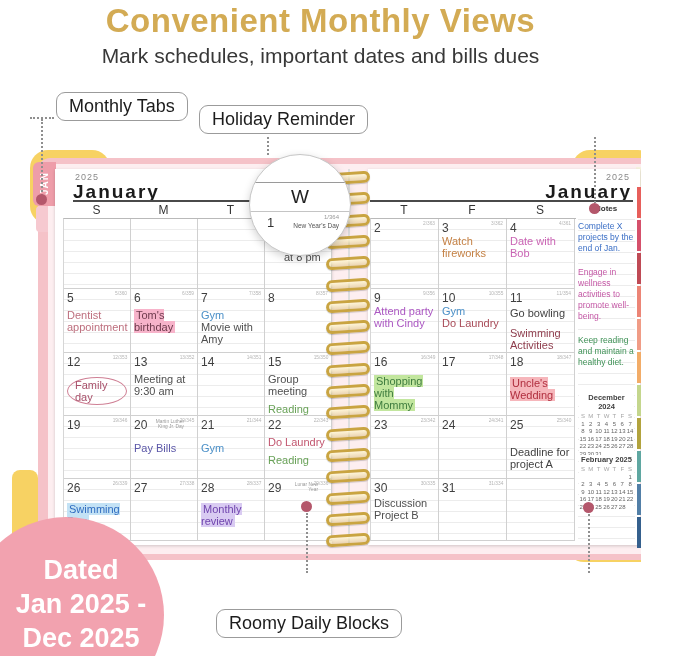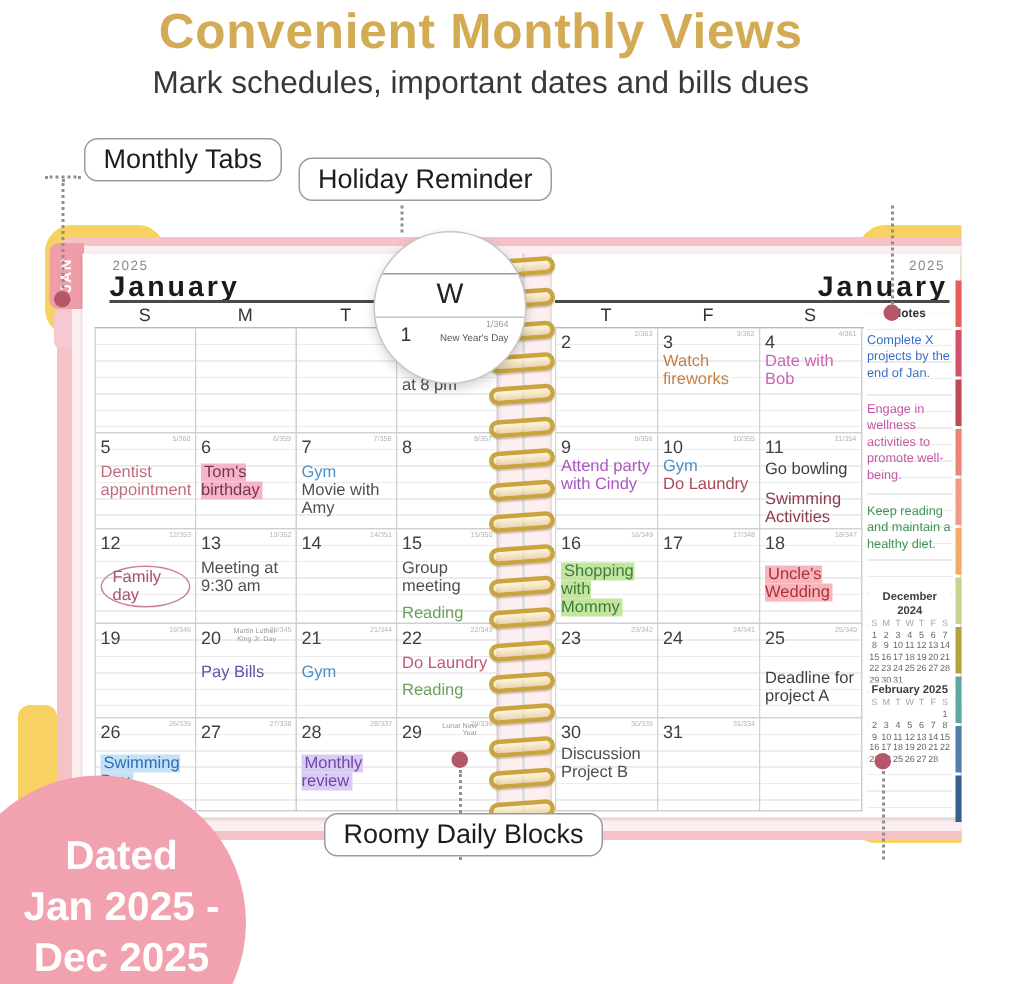--- a/index.html
+++ b/index.html
@@ -9,21 +9,21 @@
   
   .title{position:absolute;top:2px;left:0;right:0;text-align:center;
          font-size:33px;font-weight:bold;color:#d3ab54;letter-spacing:.5px;}
   .subtitle{position:absolute;top:44px;left:0;right:0;text-align:center;
             font-size:21px;color:#383838;}
 
   
   .callout{position:absolute;background:#fff;border:1.5px solid #9b9b9b;border-radius:9px;
            font-size:18px;color:#1c1c1c;padding:3px 12px;white-space:nowrap;z-index:40;}
   .co-mt{left:56px;top:92px;} .co-hr{left:199px;top:105px;} .co-ns{left:502px;top:105px;}
-  .co-rd{left:216px;top:542px;} .co-pn{left:498px;top:575px;}
+  .co-rd{left:216px;top:609px;} .co-pn{left:498px;top:575px;}
 
   
   .vdots{position:absolute;width:0;border-left:2px dotted #8f8f8f;z-index:39;}
   .hdots{position:absolute;height:0;border-top:2px dotted #8f8f8f;z-index:39;}
   .cdot{position:absolute;width:11px;height:11px;border-radius:50%;background:#b4576b;z-index:41;}
 
   
   .corner{position:absolute;background:#f7d263;z-index:1;}
   .c-tl{left:30px;top:150px;width:80px;height:74px;border-radius:18px;}
   .c-tr{left:572px;top:150px;width:84px;height:76px;border-radius:18px;}
@@ -164,21 +164,21 @@
         <span>T</span>
         <span>W</span>
       </div>
     <div class="grid gr-l">
         <div class="cell" style="left: 0px; top: 0px; width: 67px; height: 70px;"></div>
         <div class="cell" style="left: 67px; top: 0px; width: 67px; height: 70px;"></div>
         <div class="cell" style="left: 134px; top: 0px; width: 67px; height: 70px;"></div>
         <div class="cell" style="left: 201px; top: 0px; width: 67px; height: 70px;">
           <div class="daynum">1</div>
           <div class="ref">1/364</div>
-          <div class="ev" style="margin-top: 16px;"><span style="color: rgb(79, 79, 79);">at 8 pm</span></div>
+          <div class="ev" style="margin-top: 16px;"><span style="color: rgb(79, 79, 79); margin-left: 16px;">at 8 pm</span></div>
         </div>
         <div class="cell" style="left: 0px; top: 70px; width: 67px; height: 64px;">
           <div class="daynum">5</div>
           <div class="ref">5/360</div>
           <div class="ev"><span style="color: rgb(189, 110, 125);">Dentist appointment</span></div>
         </div>
         <div class="cell" style="left: 67px; top: 70px; width: 67px; height: 64px;">
           <div class="daynum">6</div>
           <div class="ref">6/359</div>
           <div class="ev"><span class="hl" style="color: rgb(109, 58, 76); background: rgb(247, 179, 202);">Tom's birthday</span></div>

